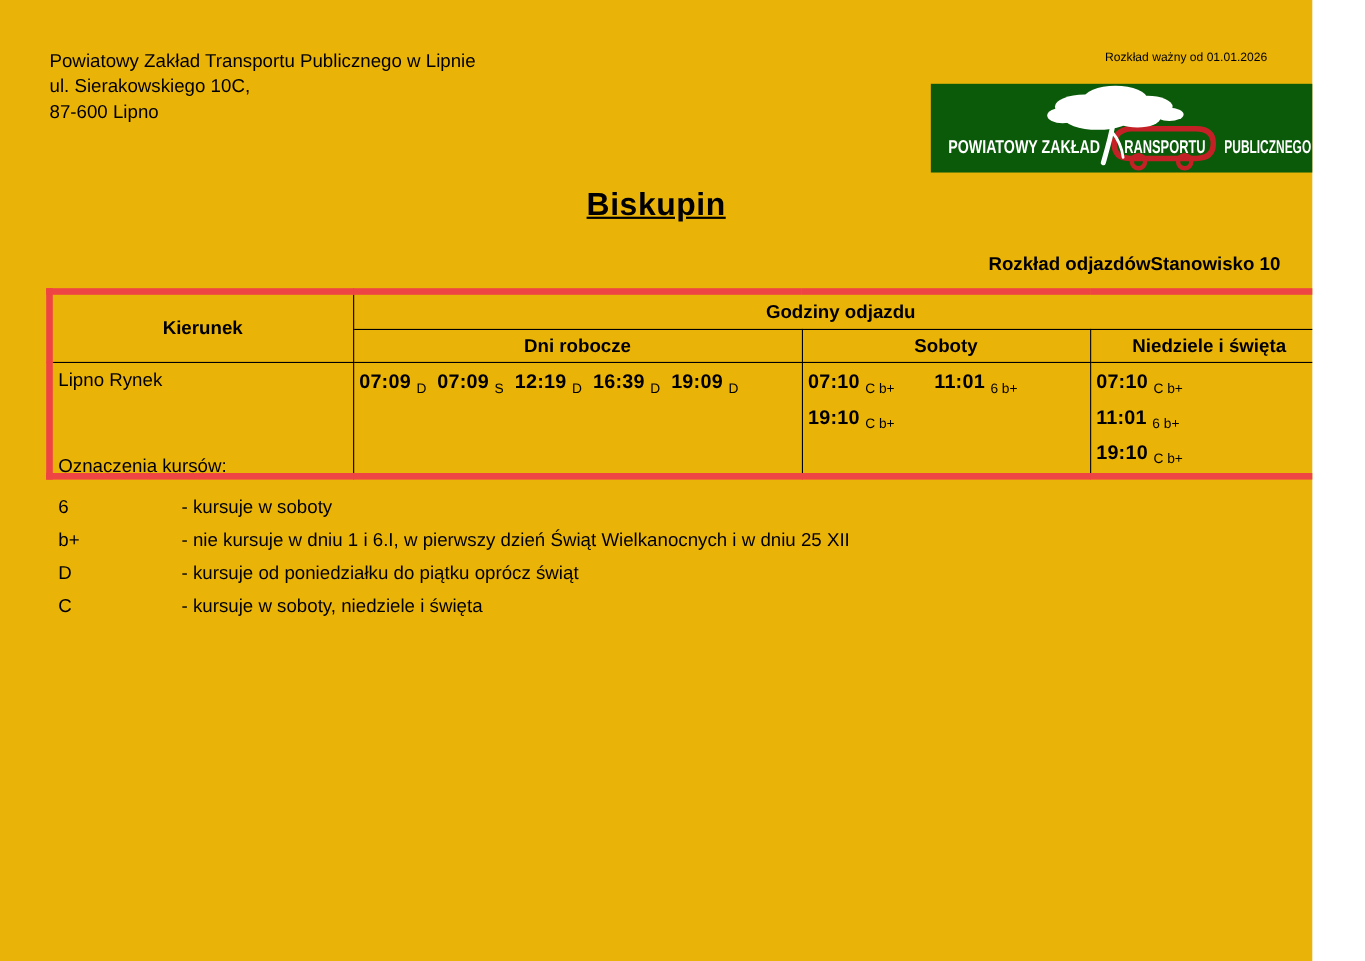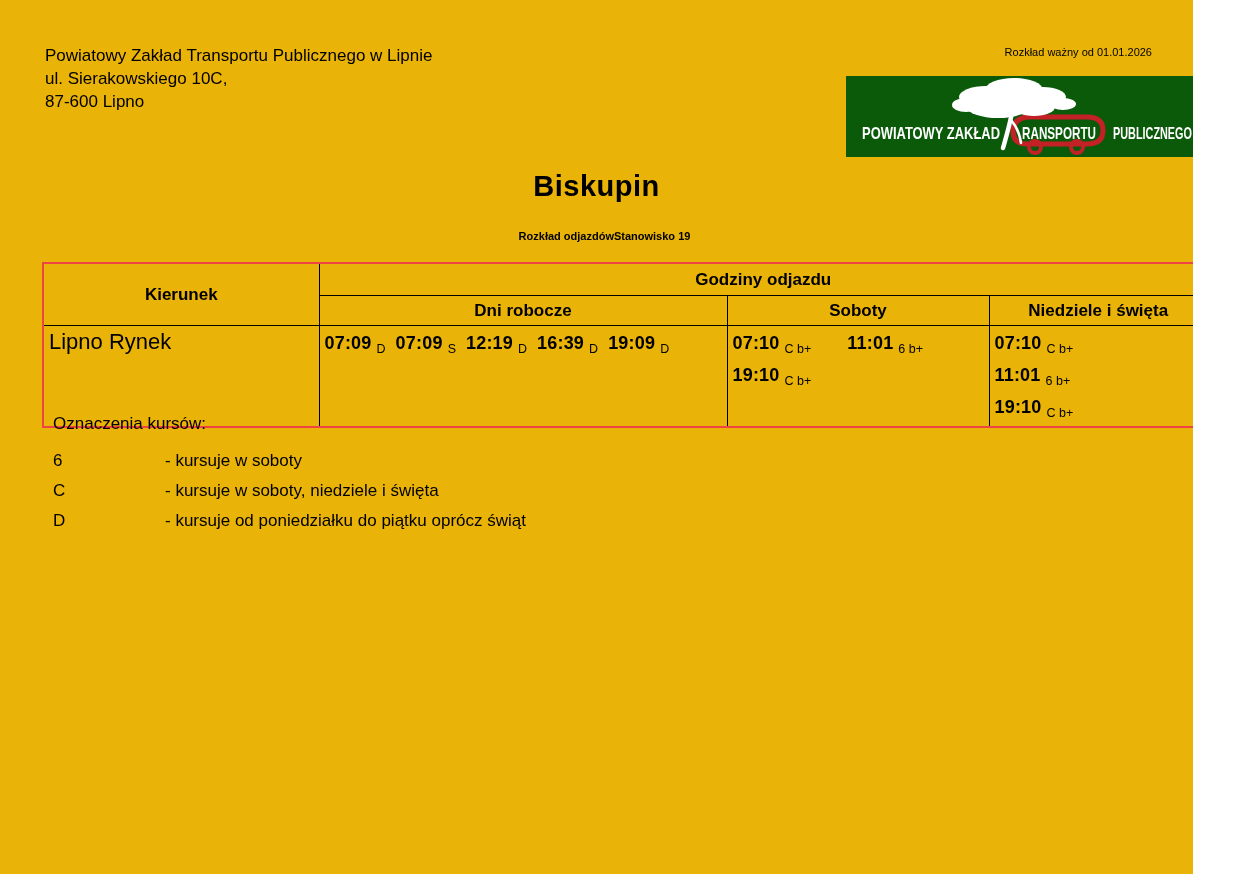--- a/index.html
+++ b/index.html
@@ -36,59 +36,60 @@
 
   
   .route-title {
     position: absolute;
     left: 0; top: 170px;
     width: 100%;
     text-align: center;
     font-size: 29px;
     font-weight: bold;
     letter-spacing: 0.5px;
+    text-decoration: underline;
   }
 
   
   .subheader {
     position: absolute;
     left: 45px; right: 29px; top: 230px;
     display: flex;
-    justify-content: center;
-    font-size: 11px;
+    justify-content: flex-end;
+    font-size: 17px;
     font-weight: bold;
   }
 
   
   table.timetable {
     position: absolute;
     left: 42px; top: 262px;
     width: 1165px;
     border-collapse: collapse;
     table-layout: fixed;
     font-size: 17px;
   }
   table.timetable, table.timetable th, table.timetable td {
     border: 1px solid #000000;
   }
-  table.timetable { border: 2px solid #ef4444; }
+  table.timetable { border: 6px solid #ef4444; }
   table.timetable th {
     font-size: 17px;
     font-weight: bold;
     text-align: center;
     padding: 2px 4px;
   }
   .th-span { height: 27px; }
   .th-day { height: 25px; }
   table.timetable td {
     vertical-align: top;
     height: 84px;
     padding: 2px 4px 2px 5px;
   }
-  .dir-cell { font-size: 22px; line-height: 27px; }
+  .dir-cell { font-size: 17px; line-height: 27px; }
   .time-line { line-height: 30px; white-space: nowrap; }
   .time-entry { display: inline-block; margin-right: 10px; }
   .time-entry:last-child { margin-right: 0; }
   .cell-saturdays .time-entry { margin-right: 36px; }
   .cell-saturdays .time-entry:last-child { margin-right: 0; }
   .time { font-weight: bold; font-size: 18px; letter-spacing: 0.2px; }
   .marks {
     font-size: 12.5px;
     position: relative;
     top: 4px;
@@ -150,21 +151,21 @@
         <text x="176" y="63" textLength="74" lengthAdjust="spacingAndGlyphs">RANSPORTU</text>
         <text x="267" y="63" textLength="79" lengthAdjust="spacingAndGlyphs">PUBLICZNEGO</text>
       </g>
     </svg>
   </div>
 
   <div class="route-title">Biskupin</div>
 
   <div class="subheader">
     <span>Rozkład odjazdów</span>
-    <span>Stanowisko 19</span>
+    <span>Stanowisko 10</span>
   </div>
 
   <table class="timetable">
     <colgroup>
       <col style="width:276px">
       <col style="width:408px">
       <col style="width:262px">
       <col style="width:219px">
     </colgroup>
     <thead>
@@ -194,18 +195,19 @@
             <div class="time-line"><span class="time-entry"><span class="time">19:10</span><span class="marks">C b+</span></span></div>
           </td>
         </tr>
       </tbody>
   </table>
 
   <div class="legend">
     <div class="legend-heading">Oznaczenia kursów:</div>
     <div class="legend-items" id="legend-items">
         <div class="legend-item"><span class="legend-symbol">6</span><span class="legend-desc">- kursuje w soboty</span></div>
+        <div class="legend-item"><span class="legend-symbol">b+</span><span class="legend-desc">- nie kursuje w dniu 1 i 6.I, w pierwszy dzień Świąt Wielkanocnych i w dniu 25 XII</span></div>
+        <div class="legend-item"><span class="legend-symbol">D</span><span class="legend-desc">- kursuje od poniedziałku do piątku oprócz świąt</span></div>
         <div class="legend-item"><span class="legend-symbol">C</span><span class="legend-desc">- kursuje w soboty, niedziele i święta</span></div>
-        <div class="legend-item"><span class="legend-symbol">D</span><span class="legend-desc">- kursuje od poniedziałku do piątku oprócz świąt</span></div>
       </div>
   </div>
 
 </div>
 
 </body></html>

